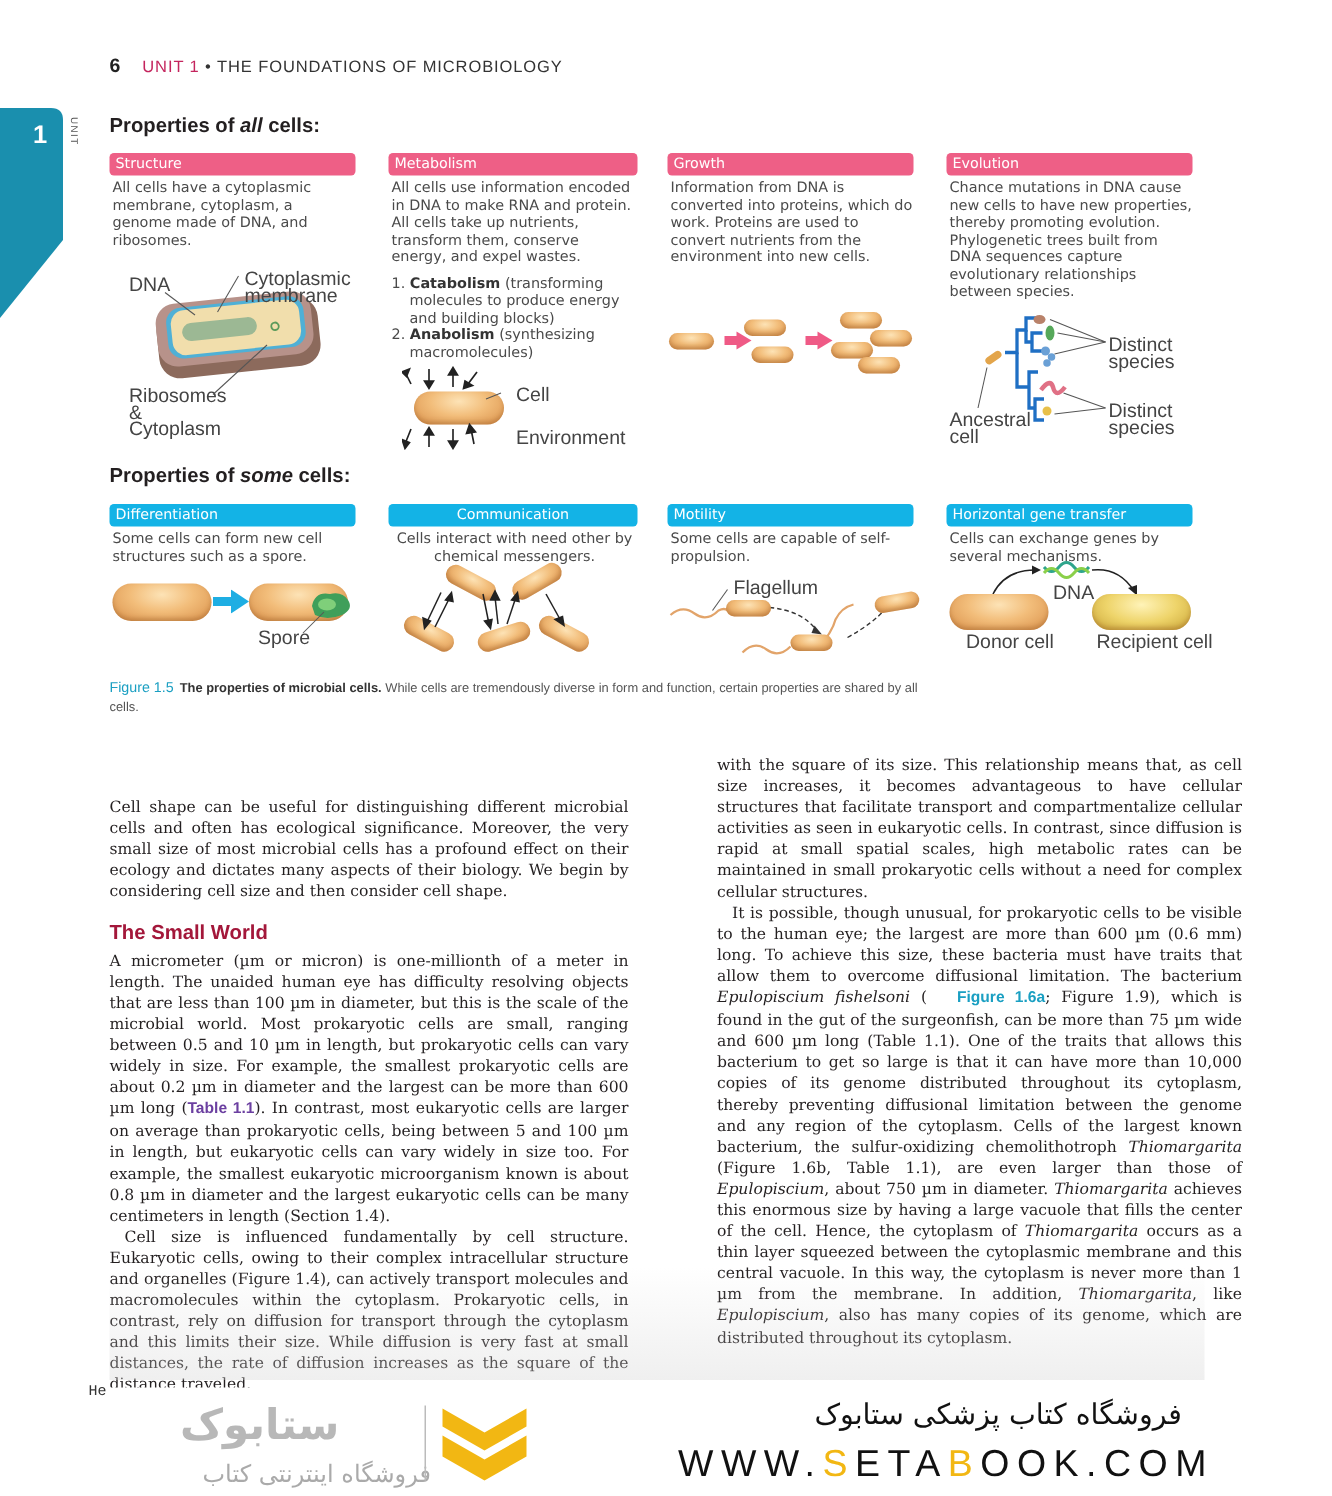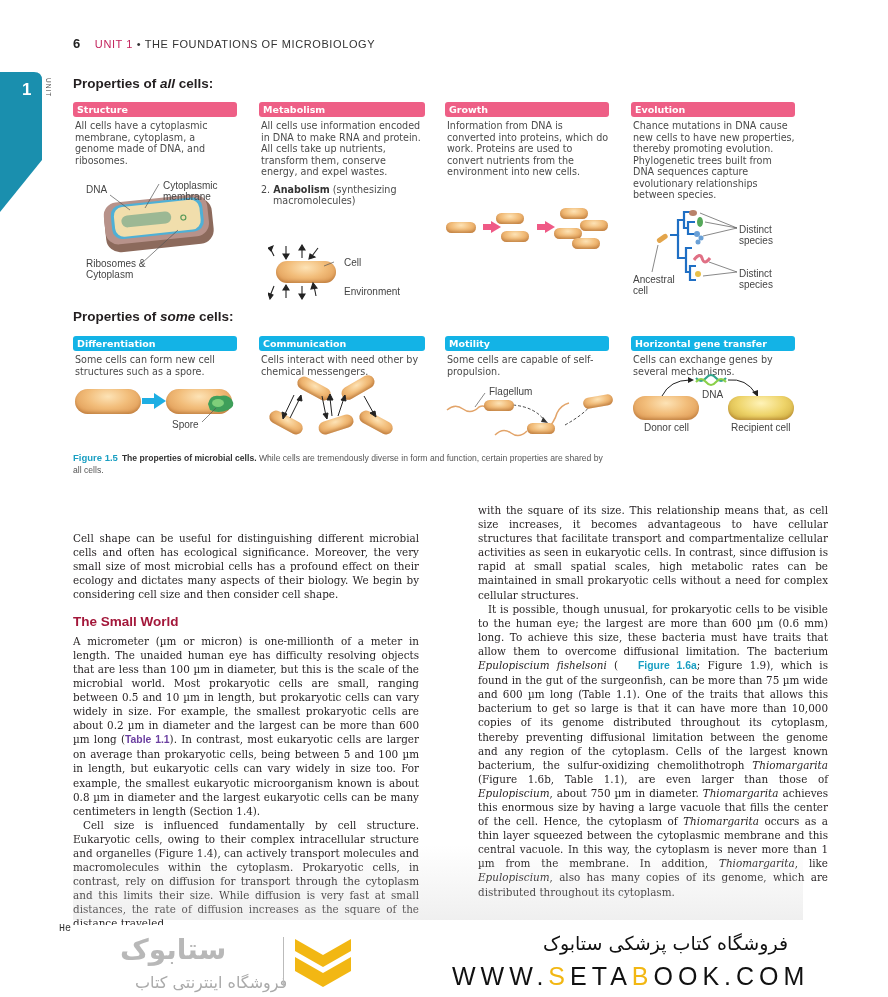--- a/index.html
+++ b/index.html
@@ -11,36 +11,36 @@
   .running-head .unit { color: #c4245d; }
 
   .unit-tab { position: absolute; left: 0; top: 72px; width: 42px; height: 140px; }
   .unit-tab .num { position: absolute; left: 22px; top: 8px; color: #fff; font-weight: bold; font-size: 17px; font-family: "Liberation Sans", sans-serif; }
   .unit-tab .vert { position: absolute; left: 45px; top: 6px; font-size: 6.5px; color: #555; writing-mode: vertical-rl; letter-spacing: 1px; font-family: "Liberation Sans", sans-serif; }
 
   .section-title { position: absolute; left: 73px; font-family: "Liberation Sans", sans-serif; font-weight: bold; font-size: 13.5px; color: #231f20; }
   .section-title i { font-style: italic; }
 
   .panel { position: absolute; width: 164px; }
-  .panel-head { height: 15px; border-radius: 3px; color: #fff; font-size: 9.5px; font-weight: bold; padding: 1px 4px; line-height: 13px; font-family: "DejaVu Sans", sans-serif; }
+  .panel-head { height: 15px; border-radius: 3px; color: #fff; font-size: 9.5px; font-weight: normal; padding: 1px 4px; line-height: 13px; font-family: "DejaVu Sans", sans-serif; }
   .pink .panel-head { background: #ee5f86; }
   .blue .panel-head { background: #13b3e6; }
   .panel-text { font-size: 9.6px; line-height: 11.5px; color: #4a4a4a; margin-top: 3px; padding-left: 2px; }
   .panel-list { font-size: 9.6px; line-height: 11.5px; color: #4a4a4a; margin-top: 6px; padding-left: 2px; list-style: none; }
   .panel-list li { padding-left: 12px; text-indent: -12px; }
   .panel-list b { color: #333; }
 
-  .lbl { position: absolute; font-family: "Liberation Sans", sans-serif; font-size: 10px; color: #444; line-height: 11px; }
+  .lbl { position: absolute; font-family: "Liberation Sans", sans-serif; font-size: 13px; color: #444; line-height: 11px; }
 
   .cell { position: absolute; border-radius: 999px; background: radial-gradient(ellipse at 50% 30%, #fde3b6 0%, #f2bd7a 45%, #d9904a 100%); box-shadow: inset 0 -2px 3px rgba(140,80,30,0.35); }
   .arrow-pink { position: absolute; width: 0; height: 0; border-top: 6px solid transparent; border-bottom: 6px solid transparent; border-left: 10px solid #ef5a86; }
   .arrow-pink::before { content: ""; position: absolute; left: -18px; top: -3px; width: 9px; height: 6px; background: #ef5a86; }
 
   .caption { position: absolute; left: 73px; top: 452px; width: 540px; font-family: "Liberation Sans", sans-serif; font-size: 8.6px; line-height: 12px; color: #555; }
-  .caption .fig { color: #1a9fc2; font-weight: bold; font-size: 9.5px; margin-right: 4px; text-align: center; }
+  .caption .fig { color: #1a9fc2; font-weight: normal; font-size: 9.5px; margin-right: 4px; text-align: center; }
   .caption .bold { font-weight: bold; color: #333; }
 
   .body-text { position: absolute; font-family: "DejaVu Serif", serif; font-size: 10.4px; line-height: 14.1px; color: #231f20; text-align: justify; }
   .body-text p { margin: 0; }
   .body-text p.indent { text-indent: 10px; }
   .link-purple { color: #6b3fa0; font-weight: bold; font-family: "Liberation Sans", sans-serif; }
   .link-blue { color: #1a9fc2; font-weight: bold; font-family: "Liberation Sans", sans-serif; margin-left: 20px; }
   .h2 { font-family: "Liberation Sans", sans-serif; font-weight: bold; color: #a3173a; font-size: 13.5px; margin: 14px 0 4px; }
 
   .fade { position: absolute; left: 73px; top: 845px; width: 730px; height: 75px; background: linear-gradient(180deg, rgba(255,255,255,0) 0%, rgba(210,210,210,0.35) 100%); pointer-events: none; }
@@ -93,20 +93,21 @@
 <svg style="position:absolute; left:60px; top:170px;" width="180" height="120">
   <line x1="50" y1="25" x2="70" y2="40" stroke="#555" stroke-width="0.7"></line>
   <line x1="99" y1="14" x2="85" y2="38" stroke="#555" stroke-width="0.7"></line>
   <line x1="82" y1="93" x2="118" y2="60" stroke="#555" stroke-width="0.7"></line>
 </svg>
 
 <div class="panel pink" style="left:259px; top:102px; width:166px;">
   <div class="panel-head">Metabolism</div>
   <div class="panel-text">All cells use information encoded in DNA to make RNA and protein. All cells take up nutrients, transform them, conserve energy, and expel wastes.</div>
   <ul class="panel-list">
+    <li><span>1.</span> <b>Catabolism</b><span> (transforming molecules to produce energy and building blocks)</span></li>
     <li><span>2.</span> <b>Anabolism</b><span> (synthesizing macromolecules)</span></li>
   </ul>
 </div>
 <div class="cell" style="left:276px; top:261px; width:60px; height:22px;"></div>
 <svg style="position:absolute; left:268px; top:244px;" width="80" height="56">
   <g stroke="#222" stroke-width="1.1" fill="#222">
     <line x1="6" y1="12" x2="2" y2="4"></line>
       <polygon points="0,4 5,2 3,7"></polygon>
     <line x1="18" y1="2" x2="18" y2="12"></line>
       <polygon points="15,10 21,10 18,15"></polygon>
@@ -191,21 +192,21 @@
 <div class="cell" style="left:166px; top:389px; width:66px; height:25px;"></div>
 <svg style="position:absolute; left:200px; top:390px;" width="40" height="26">
   <path d="M8 14 Q10 4 20 6 Q28 4 32 10 Q36 16 28 20 Q18 24 10 20 Z" fill="#3f9f5a"></path>
   <ellipse cx="18" cy="13" rx="6" ry="4" fill="#7fcf7a"></ellipse>
 </svg>
 <div class="lbl" style="left:172px; top:419px;">Spore</div>
 <svg style="position:absolute; left:200px; top:406px;" width="20" height="18">
     <line x1="2" y1="16" x2="16" y2="2" stroke="#555" stroke-width="0.7"></line>
   </svg>
 
-<div class="panel blue" style="left:259px; top:336px; width:166px;">
+<div class="panel blue" style="left:259px; top:336px; width:166px;text-align:center;">
   <div class="panel-head">Communication</div>
   <div class="panel-text">Cells interact with need other by chemical messengers.</div>
 </div>
 <div class="cell" style="left:296px; top:382px; width:36px; height:13px; transform:rotate(28deg);"></div>
 <div class="cell" style="left:340px; top:381px; width:36px; height:13px; transform:rotate(-30deg);"></div>
 <div class="cell" style="left:268px; top:416px; width:36px; height:13px; transform:rotate(28deg);"></div>
 <div class="cell" style="left:318px; top:418px; width:36px; height:13px; transform:rotate(-18deg);"></div>
 <div class="cell" style="left:358px; top:416px; width:36px; height:13px; transform:rotate(28deg);"></div>
 <svg style="position:absolute; left:280px; top:392px;" width="120" height="30">
   <g stroke="#222" stroke-width="1" fill="#222">

